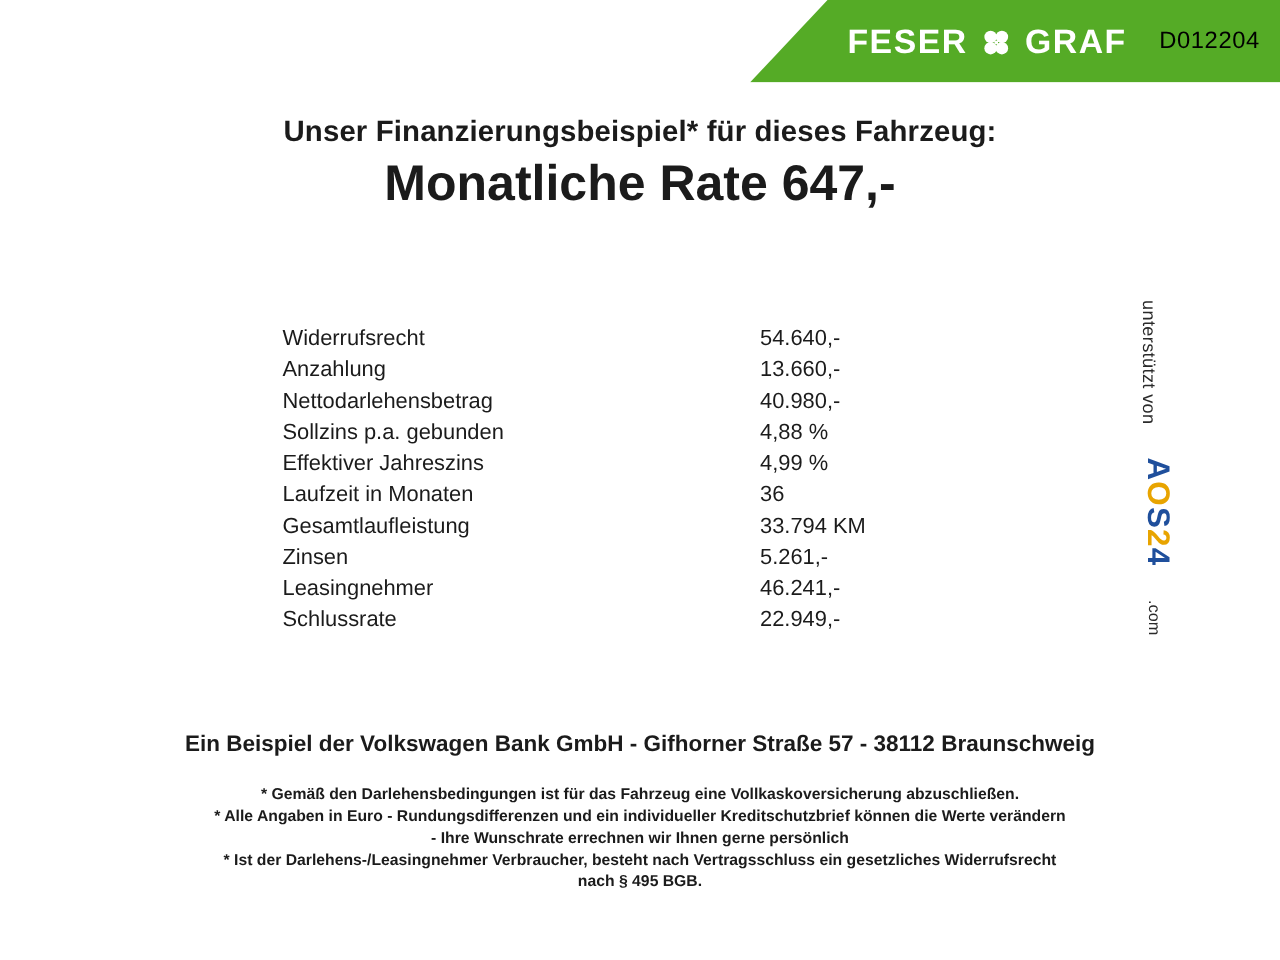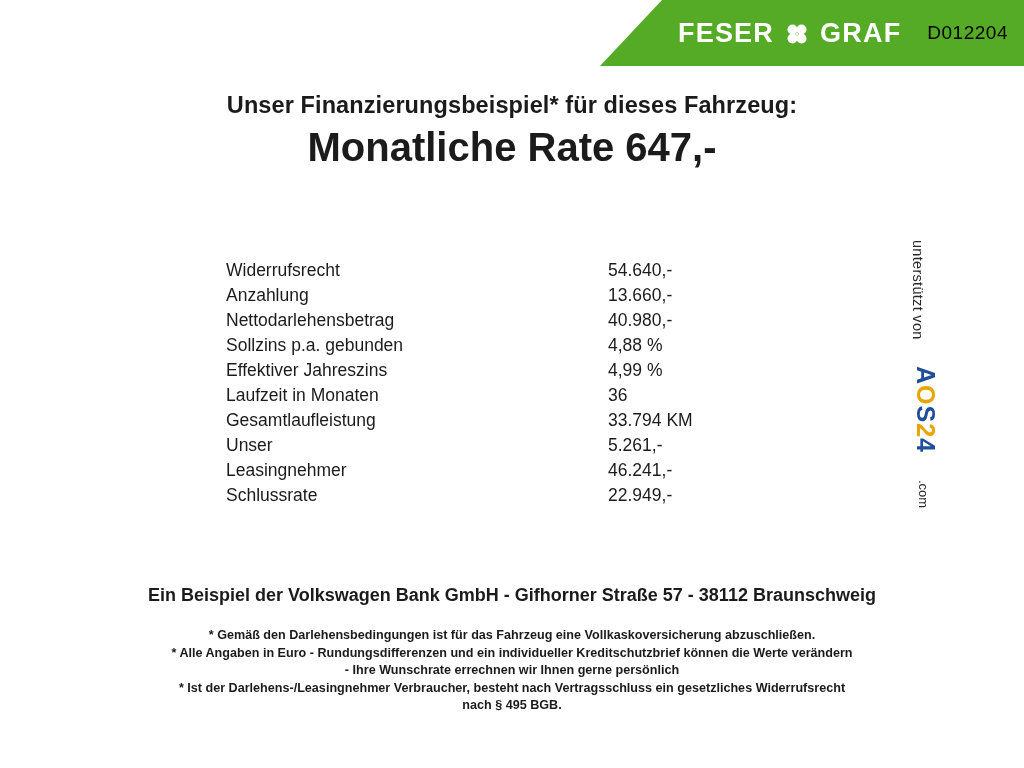--- a/index.html
+++ b/index.html
@@ -211,21 +211,21 @@
     </div>
     <div class="row">
       <div class="cell-label">Laufzeit in Monaten</div>
       <div class="cell-value">36</div>
     </div>
     <div class="row">
       <div class="cell-label">Gesamtlaufleistung</div>
       <div class="cell-value">33.794 KM</div>
     </div>
     <div class="row">
-      <div class="cell-label">Unser</div>
+      <div class="cell-label">Zinsen</div>
       <div class="cell-value">5.261,-</div>
     </div>
     <div class="row">
       <div class="cell-label">Leasingnehmer</div>
       <div class="cell-value">46.241,-</div>
     </div>
     <div class="row">
       <div class="cell-label">Schlussrate</div>
       <div class="cell-value">22.949,-</div>
     </div>

